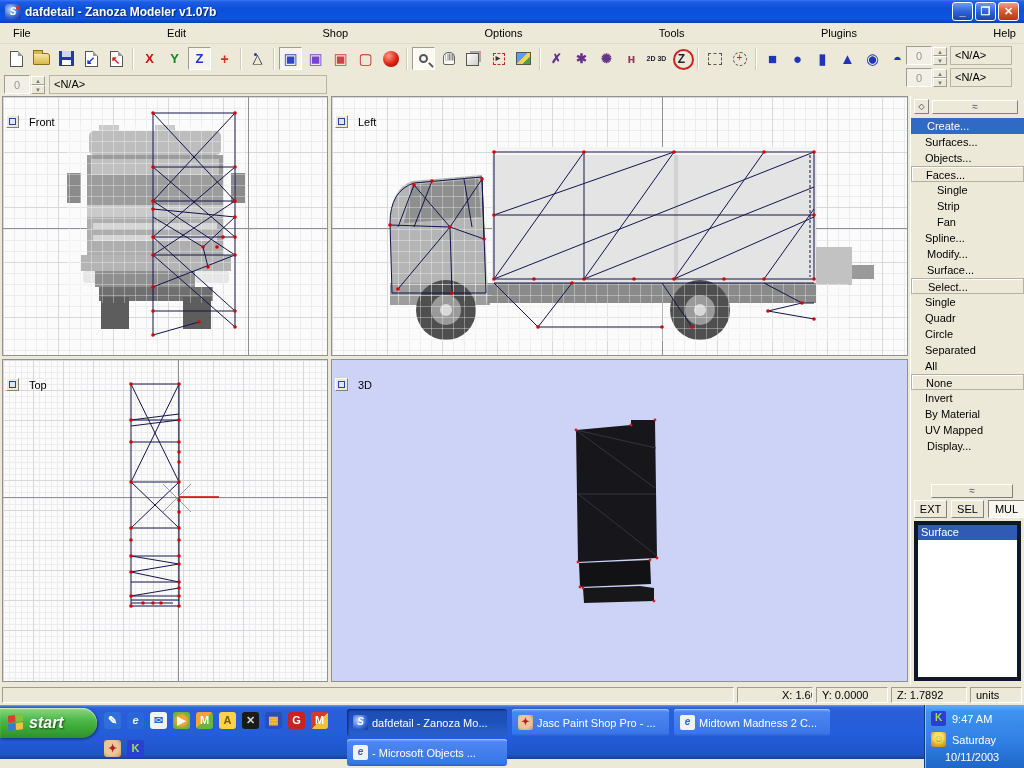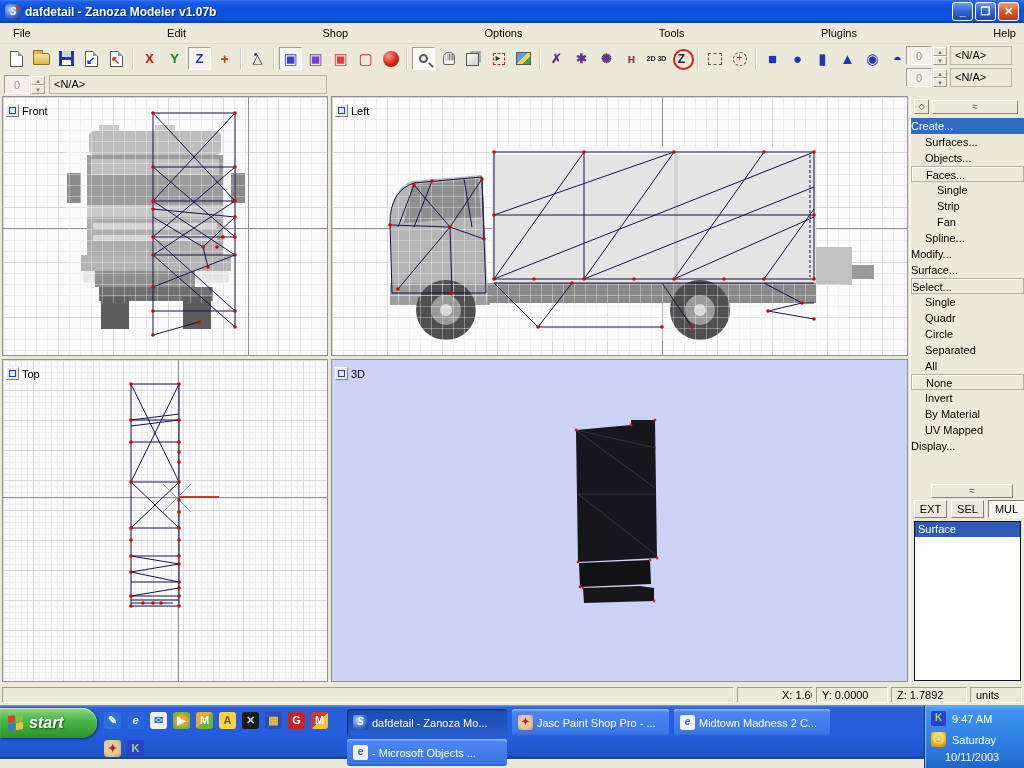--- a/index.html
+++ b/index.html
@@ -105,53 +105,53 @@
       linear-gradient(#ececef 1px, transparent 1px),
       linear-gradient(90deg,#ececef 1px, transparent 1px);
     background-size:55px 55px,55px 55px,11px 11px,11px 11px; }
   .vp2d.fine { background-size:30px 30px,30px 30px,6px 6px,6px 6px; }
   #vp-front { left:2px; top:0; width:326px; height:260px; }
   #vp-left  { left:331px; top:0; width:577px; height:260px; }
   #vp-top   { left:2px; top:263px; width:326px; height:323px; }
   #vp-3d    { left:331px; top:263px; width:577px; height:323px; background:#cdd3f7; }
   .axis-v { position:absolute; top:0; bottom:0; width:1px; background:#8f8f95; }
   .axis-h { position:absolute; left:0; right:0; height:1px; background:#8f8f95; }
-  .vplabel { position:absolute; left:3px; top:7px; display:flex; align-items:flex-end; gap:3px; z-index:5; }
+  .vplabel { position:absolute; left:3px; top:18px; display:flex; align-items:flex-end; gap:10px; z-index:5; }
   .vpbtn { width:13px; height:13px; background:#ece9d8; border:1px solid; border-color:#fff #808080 #808080 #fff;
     position:relative; }
   .vpbtn::after { content:""; position:absolute; left:2px; top:2px; width:5px; height:5px;
     border:1px solid #2244aa; background:#dce6ff; }
   .vpname { font-size:11px; color:#000; }
   .vp-svg { position:absolute; left:0; top:0; }
   .splitter-v { position:absolute; left:328px; top:0; width:3px; height:586px; background:#ece9d8; }
   .splitter-h { position:absolute; left:0; top:260px; width:908px; height:3px; background:#ece9d8; }
 
   
   .sidepanel { position:absolute; left:910px; top:0; width:114px; height:589px; background:#ece9d8;
     border-left:1px solid #fff; }
   .sp-top { display:flex; align-items:center; gap:3px; padding:3px 2px 2px 3px; }
   .sp-minibtn { width:15px; height:15px; border:1px solid; border-color:#fff #808080 #808080 #fff;
     background:#ece9d8; font-size:8px; color:#334; text-align:center; line-height:13px; }
   .sp-chevbtn { width:86px; height:14px; border:1px solid; border-color:#fff #808080 #808080 #fff;
     background:#ece9d8; font-size:10px; color:#445; text-align:center; line-height:12px; }
   .sp-list { margin-top:2px; }
-  .sp-item { height:16px; line-height:16px; font-size:11px; color:#000; padding-left:0; white-space:nowrap; }
+  .sp-item { height:16px; line-height:16px; font-size:11px; color:#000; padding-left:16px; white-space:nowrap; }
   .sp-item.sel { background:#316ac5; color:#fff; }
   .sp-item.ind1 { padding-left:14px; }
   .sp-item.ind2 { padding-left:26px; }
   .sp-item.framed { border:1px solid #b4b1a0; box-shadow:inset 1px 1px 0 #fff; }
   .sp-chev2 { position:absolute; left:20px; top:388px; width:82px; height:14px; border:1px solid;
     border-color:#fff #808080 #808080 #fff; background:#ece9d8; font-size:10px; color:#445;
     text-align:center; line-height:12px; }
   .modes { position:absolute; left:3px; top:404px; display:flex; gap:4px; }
   .mode-btn { width:33px; height:18px; background:#ece9d8; border:1px solid;
     border-color:#fff #808080 #808080 #fff; font-size:11px; color:#000; text-align:center; line-height:16px; }
   .mode-btn.active { border-color:#808080 #fff #fff #808080; background:#f7f6ef; width:37px; }
   .surf-list { position:absolute; left:3px; top:425px; width:107px; height:160px; background:#fff;
-    border:1px solid #0f172a; }
+    border:4px solid #0f172a; }
   .surf-row { height:15px; line-height:15px; font-size:11px; padding-left:3px; background:#2f5bb5; color:#fff; }
 
   
   .statusbar { position:absolute; left:0; top:685px; width:1024px; height:20px; background:#ece9d8;
     display:flex; gap:3px; padding:2px; }
   .sb-panel { border:1px solid; border-color:#9d9d92 #fff #fff #9d9d92; background:#ece9d8;
     font-size:11px; color:#000; padding:1px 5px; white-space:nowrap; overflow:hidden; }
   .sb-main { flex:1; }
   .sb-x { width:76px;padding-left:44px; } .sb-y { width:72px; } .sb-z { width:76px; } .sb-units { width:52px; }
 

